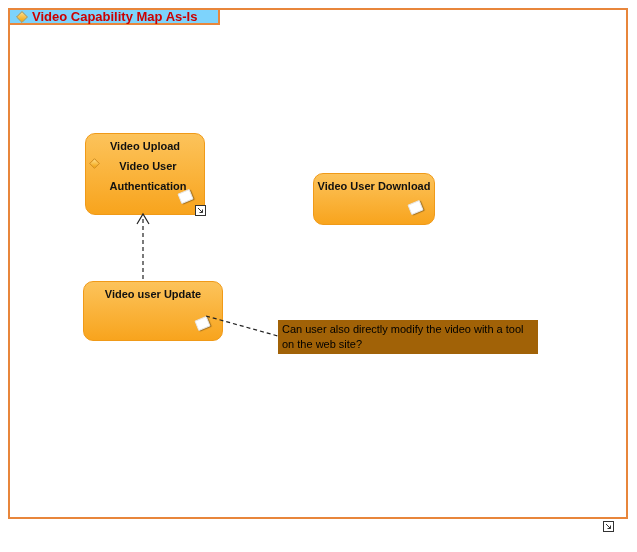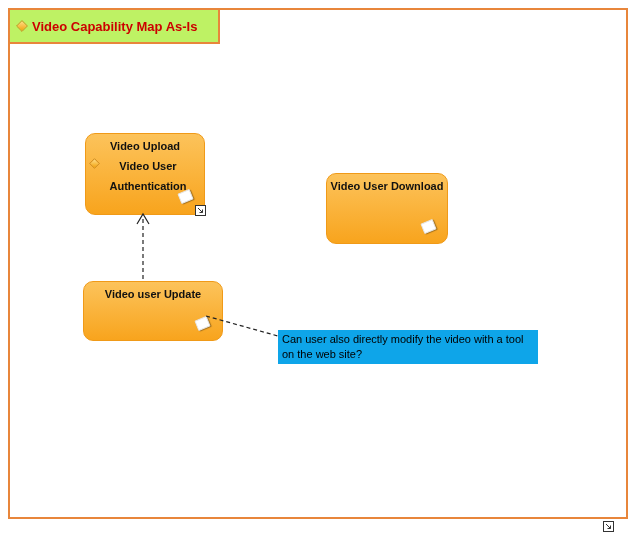--- a/index.html
+++ b/index.html
@@ -12,22 +12,22 @@
   }
 
   
   .diagram-border {
     position:absolute; left:8px; top:8px; width:620px; height:511px;
     border:2px solid #E8863B; background:#ffffff;
   }
 
   
   .title-box {
-    position:absolute; left:8px; top:8px; width:212px; height:36px;
-    border:2px solid #E8863B; background:#bef264;
+    position:absolute; left:8px; top:8px; width:212px; height:17px;
+    border:2px solid #E8863B; background:#7dd3fc;
     display:flex; align-items:center; gap:5px; padding-left:7px;
     z-index:5;
   }
   .title-text {
     color:#CC0000; font-weight:bold; font-size:13px; white-space:nowrap;
   }
 
   
   .diamond {
     width:10px; height:10px; flex:0 0 auto;
@@ -42,21 +42,21 @@
     position:absolute;
     background:linear-gradient(180deg,#FCC35B 0%,#F8A41D 100%);
     border:1px solid #F09A18;
     border-radius:10px;
   }
   .cap-label {
     padding-top:6px; text-align:center;
     font-size:11px; font-weight:bold; color:#111111;
   }
   #cap-upload  { left:85px;  top:133px; width:120px; height:82px; }
-  #cap-download{ left:326px; top:173px; width:122px; height:71px; }
+  #cap-download{ left:313px; top:173px; width:122px; height:52px; }
   #cap-update  { left:83px;  top:281px; width:140px; height:60px; }
 
   
   .nested {
     position:absolute; left:4px; top:22px; width:110px;
     display:flex; align-items:flex-start; gap:3px;
   }
   .nested .diamond { margin-top:3px; }
   .nested-label {
     width:92px; text-align:center;
@@ -74,22 +74,22 @@
   #cap-download .paper { right:12px; bottom:11px; }
   #cap-update  .paper { right:13px; bottom:11px; }
 
   
   .expander { position:absolute; width:11px; height:11px; z-index:6; }
   #expander-upload { left:195px; top:205px; }
   #expander-canvas { left:603px; top:521px; }
 
   
   .note {
-    position:absolute; left:278px; top:330px; width:260px; min-height:34px;
-    background:#0ea5e9;
+    position:absolute; left:278px; top:320px; width:260px; min-height:34px;
+    background:#a16207;
     padding:2px 4px;
     font-size:11px; line-height:15px; color:#000000;
   }
 
   
   .edges { position:absolute; left:0; top:0; width:637px; height:552px; z-index:2; }
 </style>
 </head>
 <body>
 

